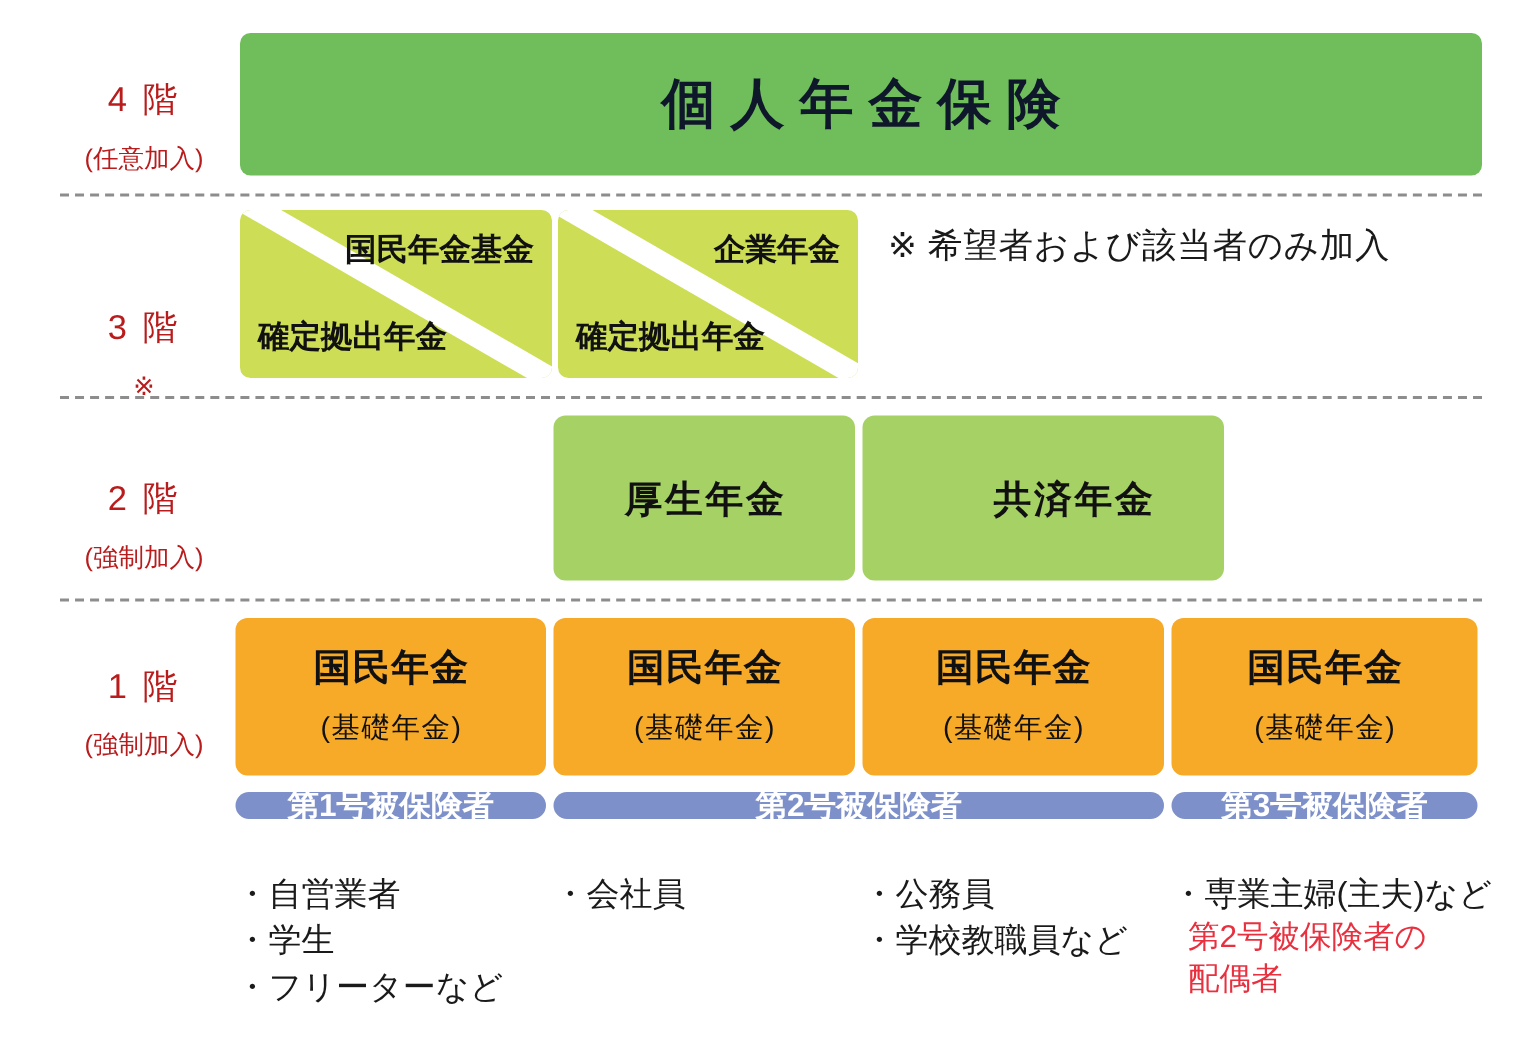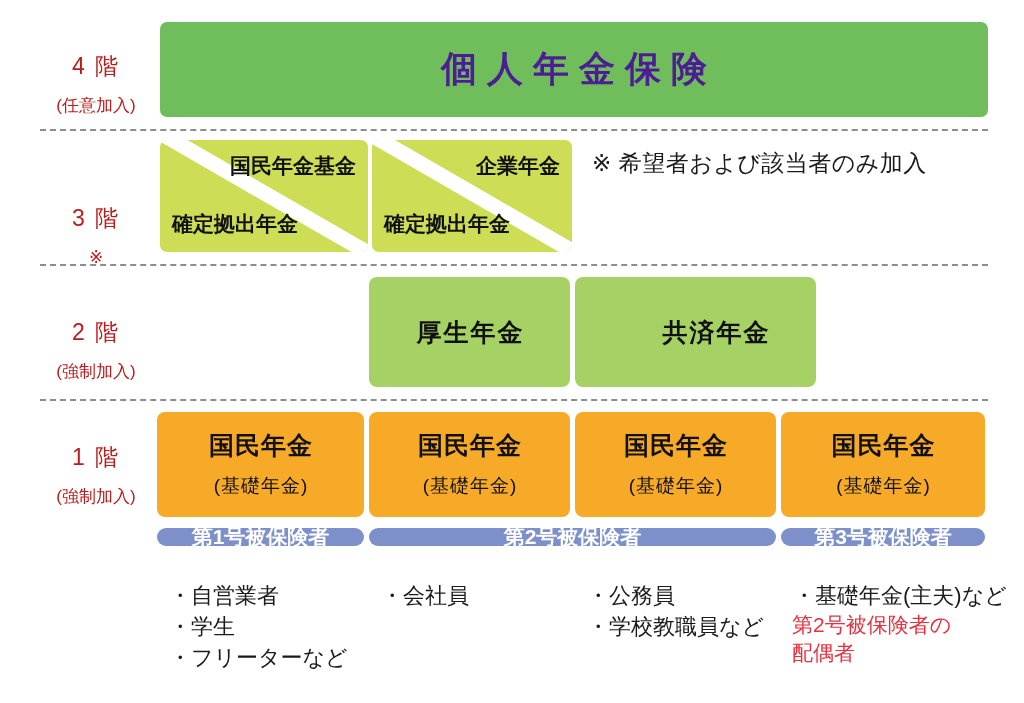--- a/index.html
+++ b/index.html
@@ -60,21 +60,21 @@
     height: 95px;
     background: #6fbe5b;
     border-radius: 7px;
     display: flex;
     align-items: center;
     justify-content: center;
   }
   .bar-t4 .bar-t4-text {
     font-size: 36px;
     font-weight: 700;
-    color: #4c1d95;
+    color: #0f172a;
     letter-spacing: 10px;
     text-indent: 10px;
   }
 
   
   .box-t3 {
     position: absolute;
     top: 140px;
     height: 112px;
     background: #cedd56;
@@ -191,21 +191,21 @@
     top: 580px;
     color: #1a1a1a;
     font-size: 22px;
     line-height: 1.42;
     white-space: nowrap;
   }
   .list-col.l1 { left: 157px; }
   .list-col.l2 { left: 369px; }
   .list-col.l3 { left: 575px; }
   .list-col.l4 { left: 781px; }
-  .list-col .li { display: block; margin-left: 12px; }
+  .list-col .li { display: block; }
   .list-col .red-note {
     display: block;
     color: #e8303f;
     font-size: 21px;
     line-height: 1.3;
     padding-left: 11px;
   }
   .list-col .red-note span { display: block; }
 </style>
 </head>
@@ -290,20 +290,20 @@
   <div class="list-col l2">
     <span class="li">・会社員</span>
   </div>
 
   <div class="list-col l3">
     <span class="li">・公務員</span>
     <span class="li">・学校教職員など</span>
   </div>
 
   <div class="list-col l4">
-    <span class="li">・基礎年金(主夫)など</span>
+    <span class="li">・専業主婦(主夫)など</span>
     <span class="red-note">
       <span>第2号被保険者の</span>
       <span>配偶者</span>
     </span>
   </div>
 
 </div>
 
 </body></html>

